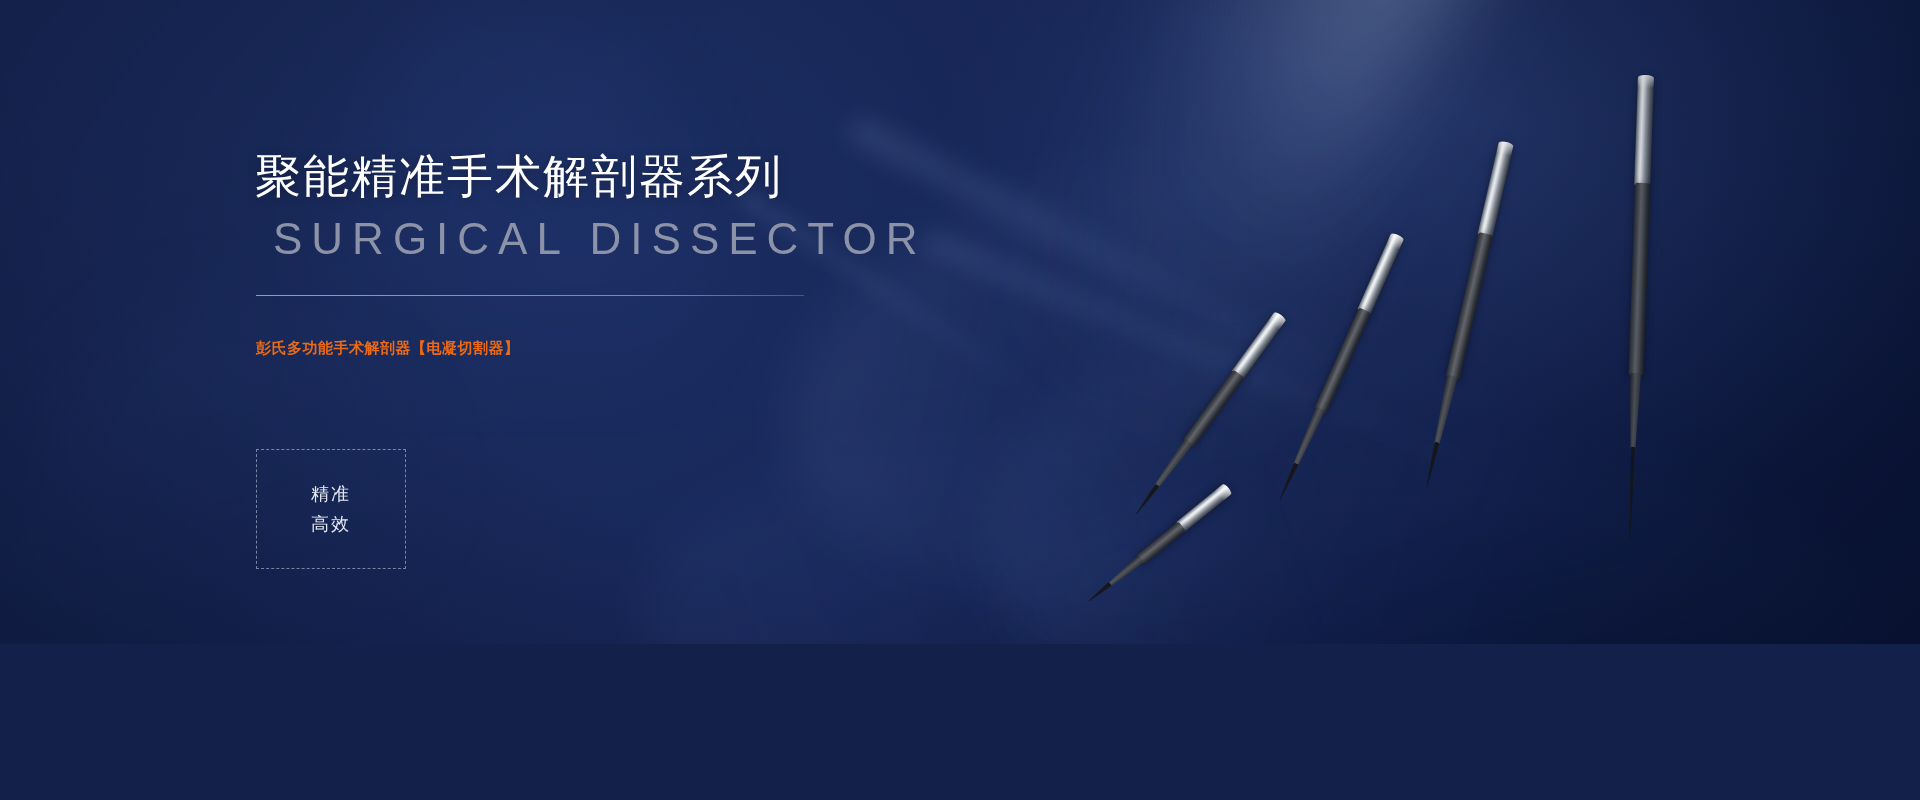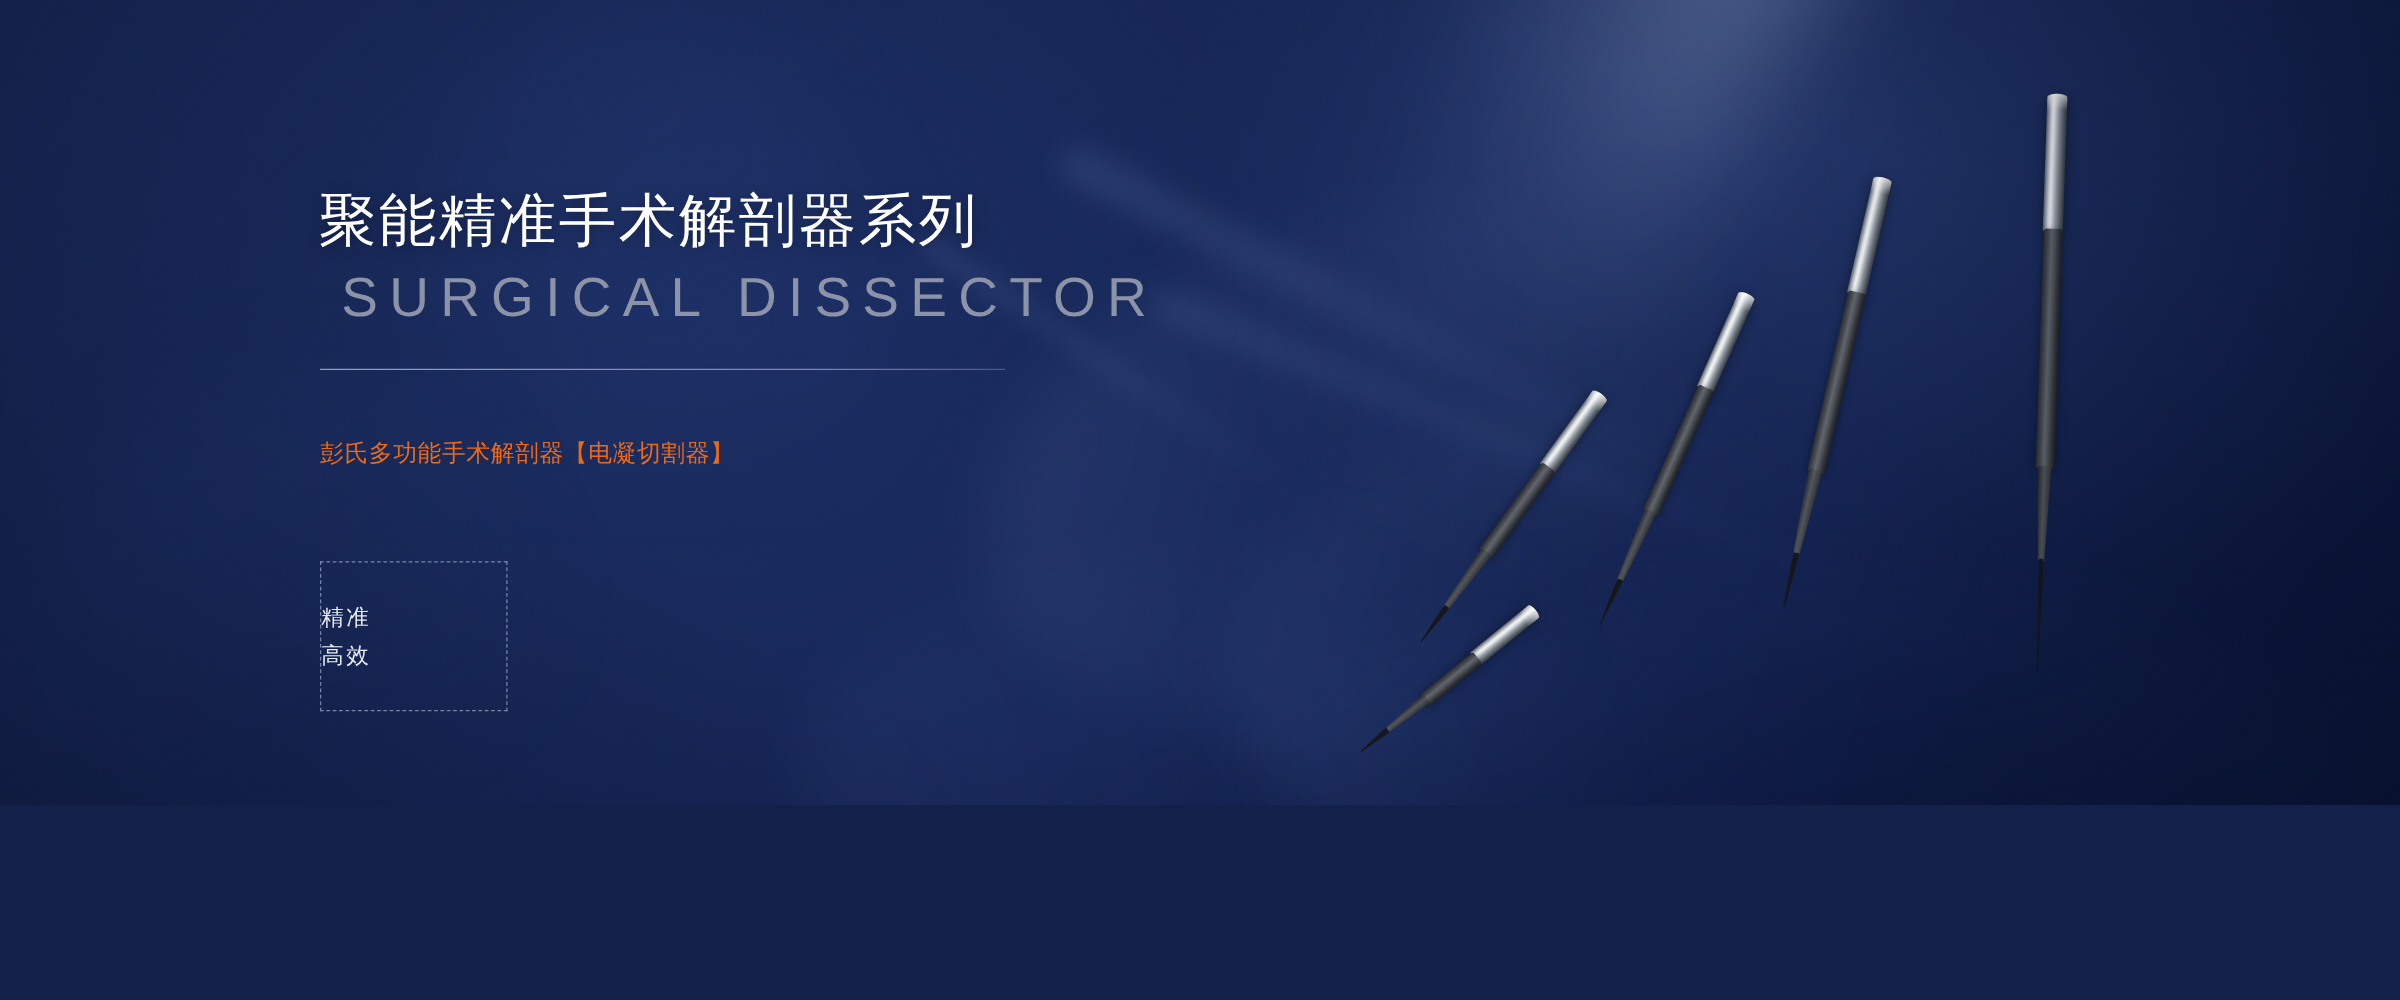--- a/index.html
+++ b/index.html
@@ -162,40 +162,40 @@
     color:#8c93a8;
     white-space:nowrap;
     margin-left:20px;
   }
   .divider {
     position:absolute; left:256px; top:295px;
     width:548px; height:1px;
     background:linear-gradient(90deg, rgba(178,190,215,.78), rgba(178,190,215,.62) 72%, rgba(178,190,215,.30));
   }
   .subtitle {
-    position:absolute; left:256px; top:350px;
-    font-size:19px;
-    font-weight:400;
+    position:absolute; left:256px; top:339px;
+    font-size:15px;
+    font-weight:700;
     letter-spacing:.5px;
     color:#ec6a16;
     white-space:nowrap;
   }
 
   .features {
     position:absolute; left:256px; top:449px;
     display:flex;
     gap:35px;
   }
   .feature {
     width:150px;
     height:120px;
     border:1px dashed rgba(185,196,220,.60);
     display:flex;
     flex-direction:column;
-    align-items:flex-start;
+    align-items:center;
     justify-content:center;
     gap:12px;
   }
   .feature.highlight {
     border-color:rgba(255,255,255,.95);
   }
   .feature span {
     font-size:18px;
     color:#e6eaf2;
     letter-spacing:2px;

